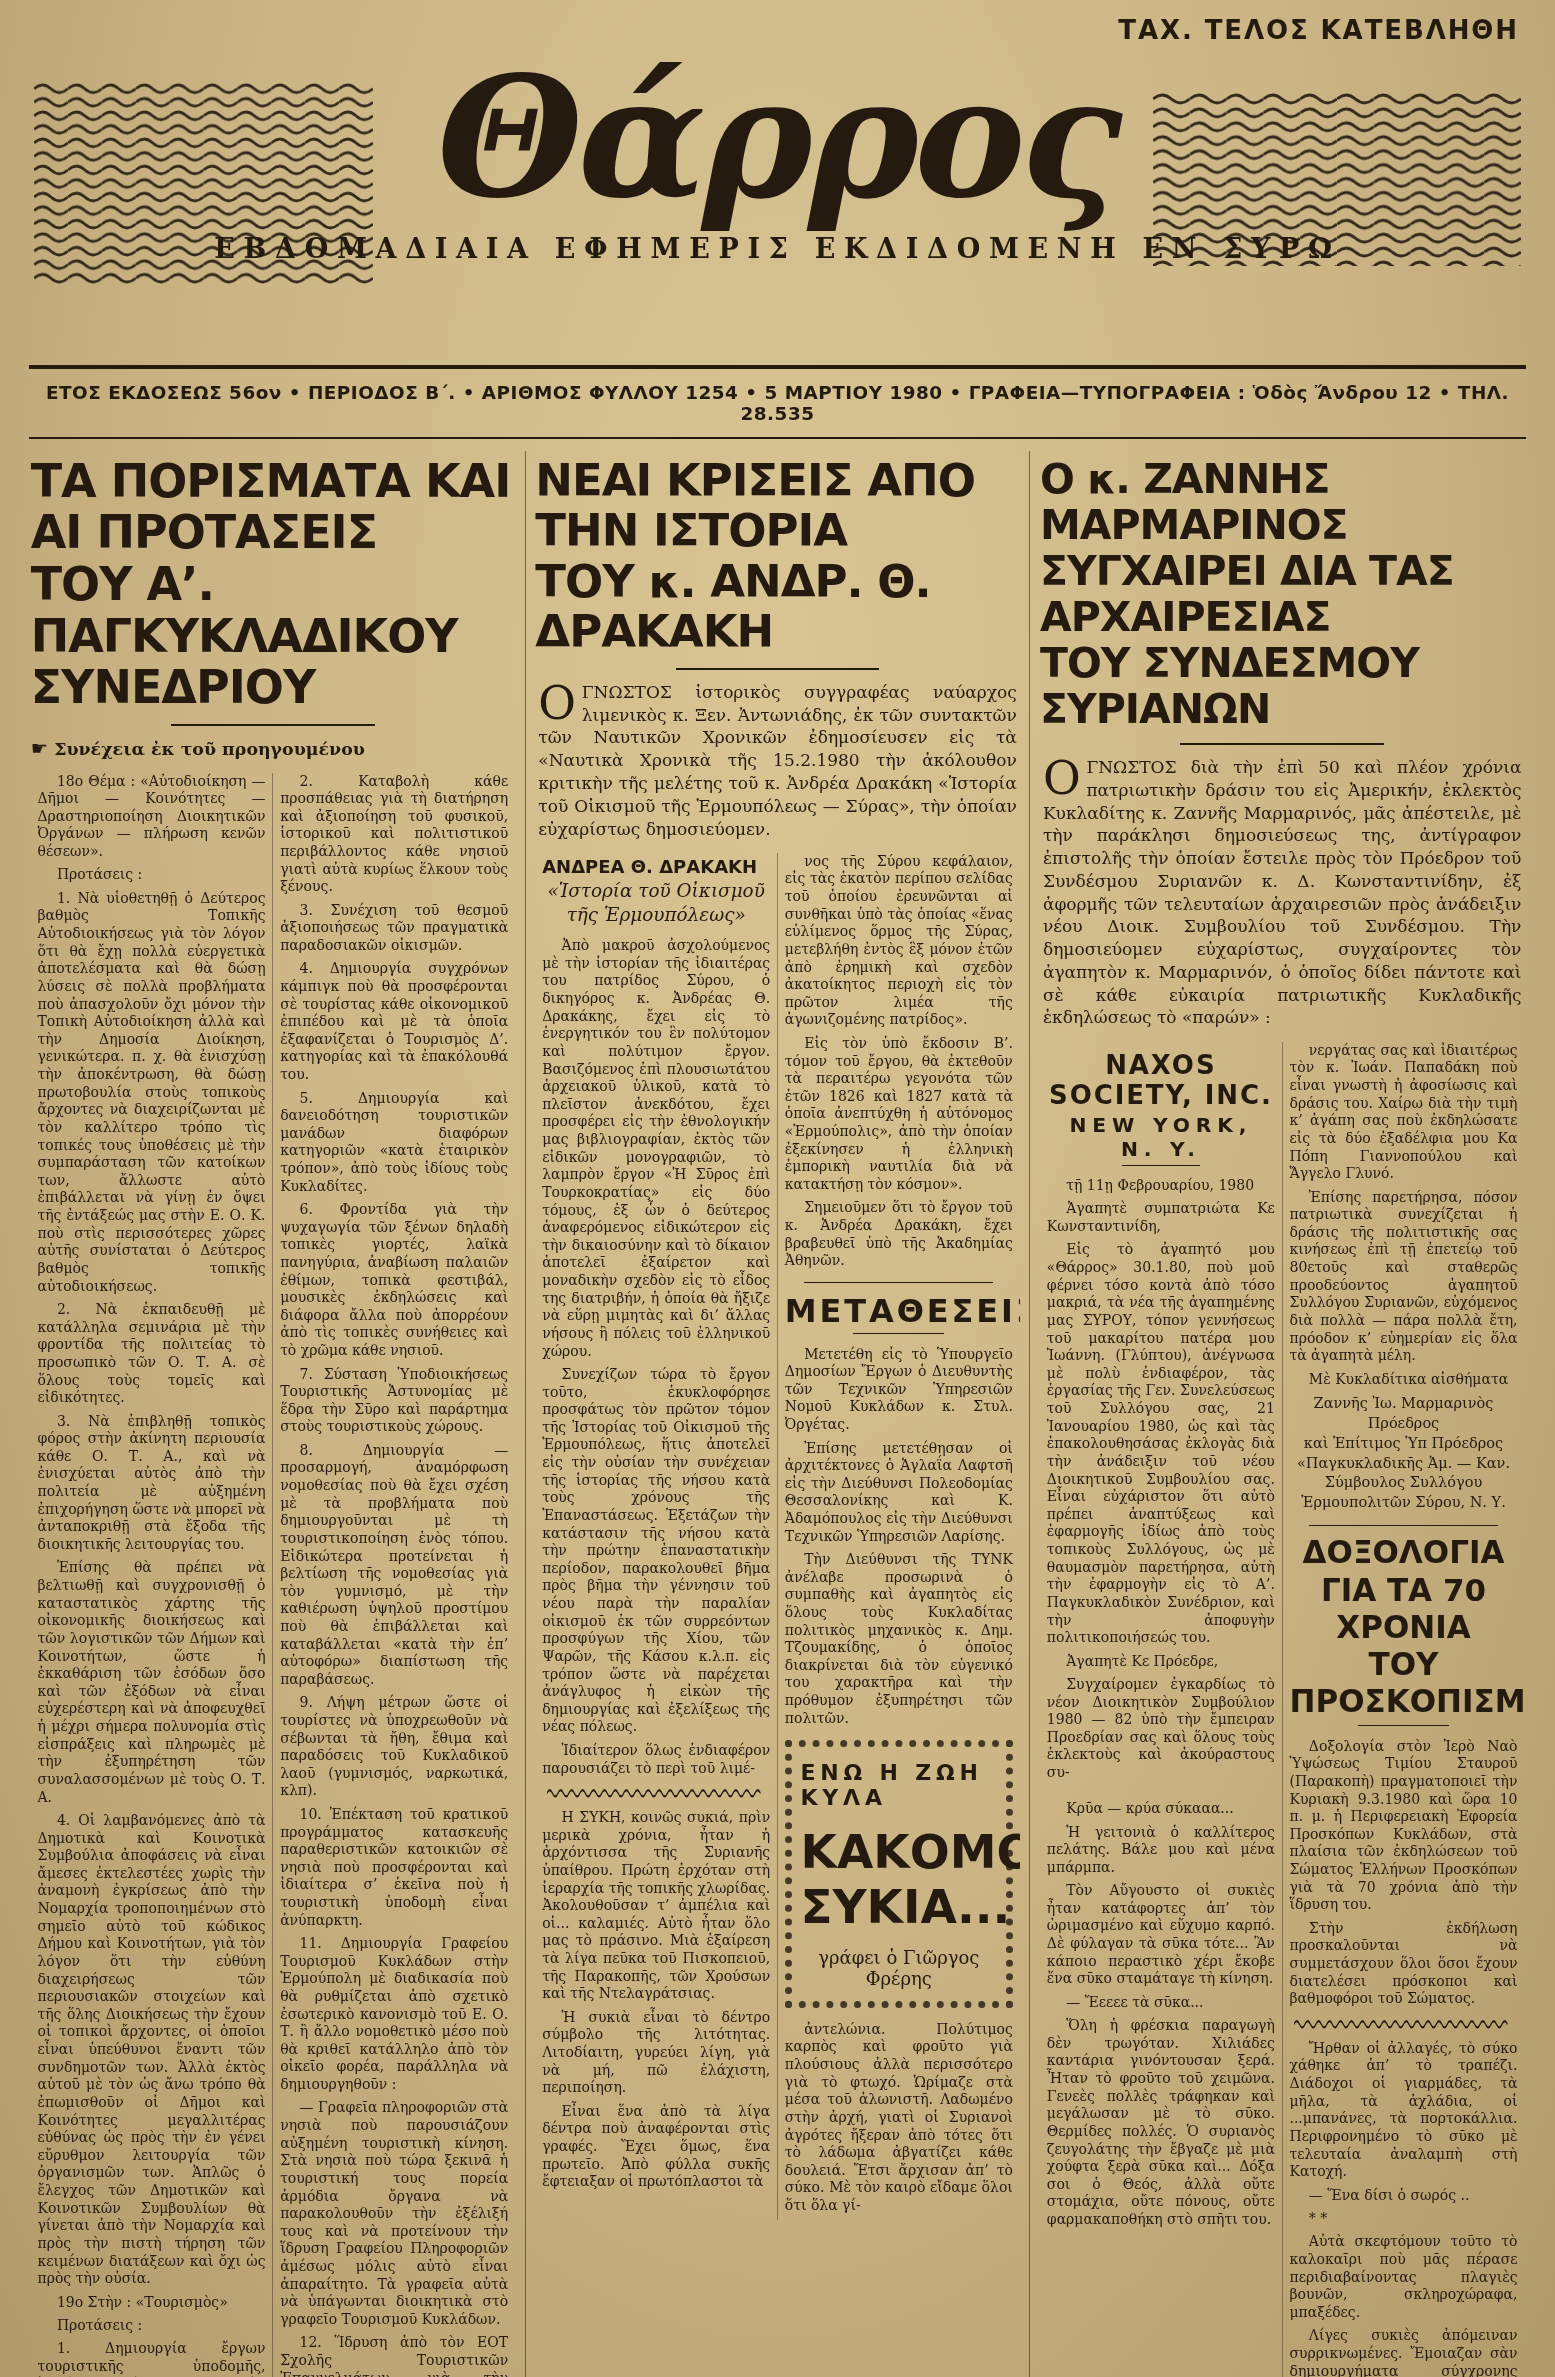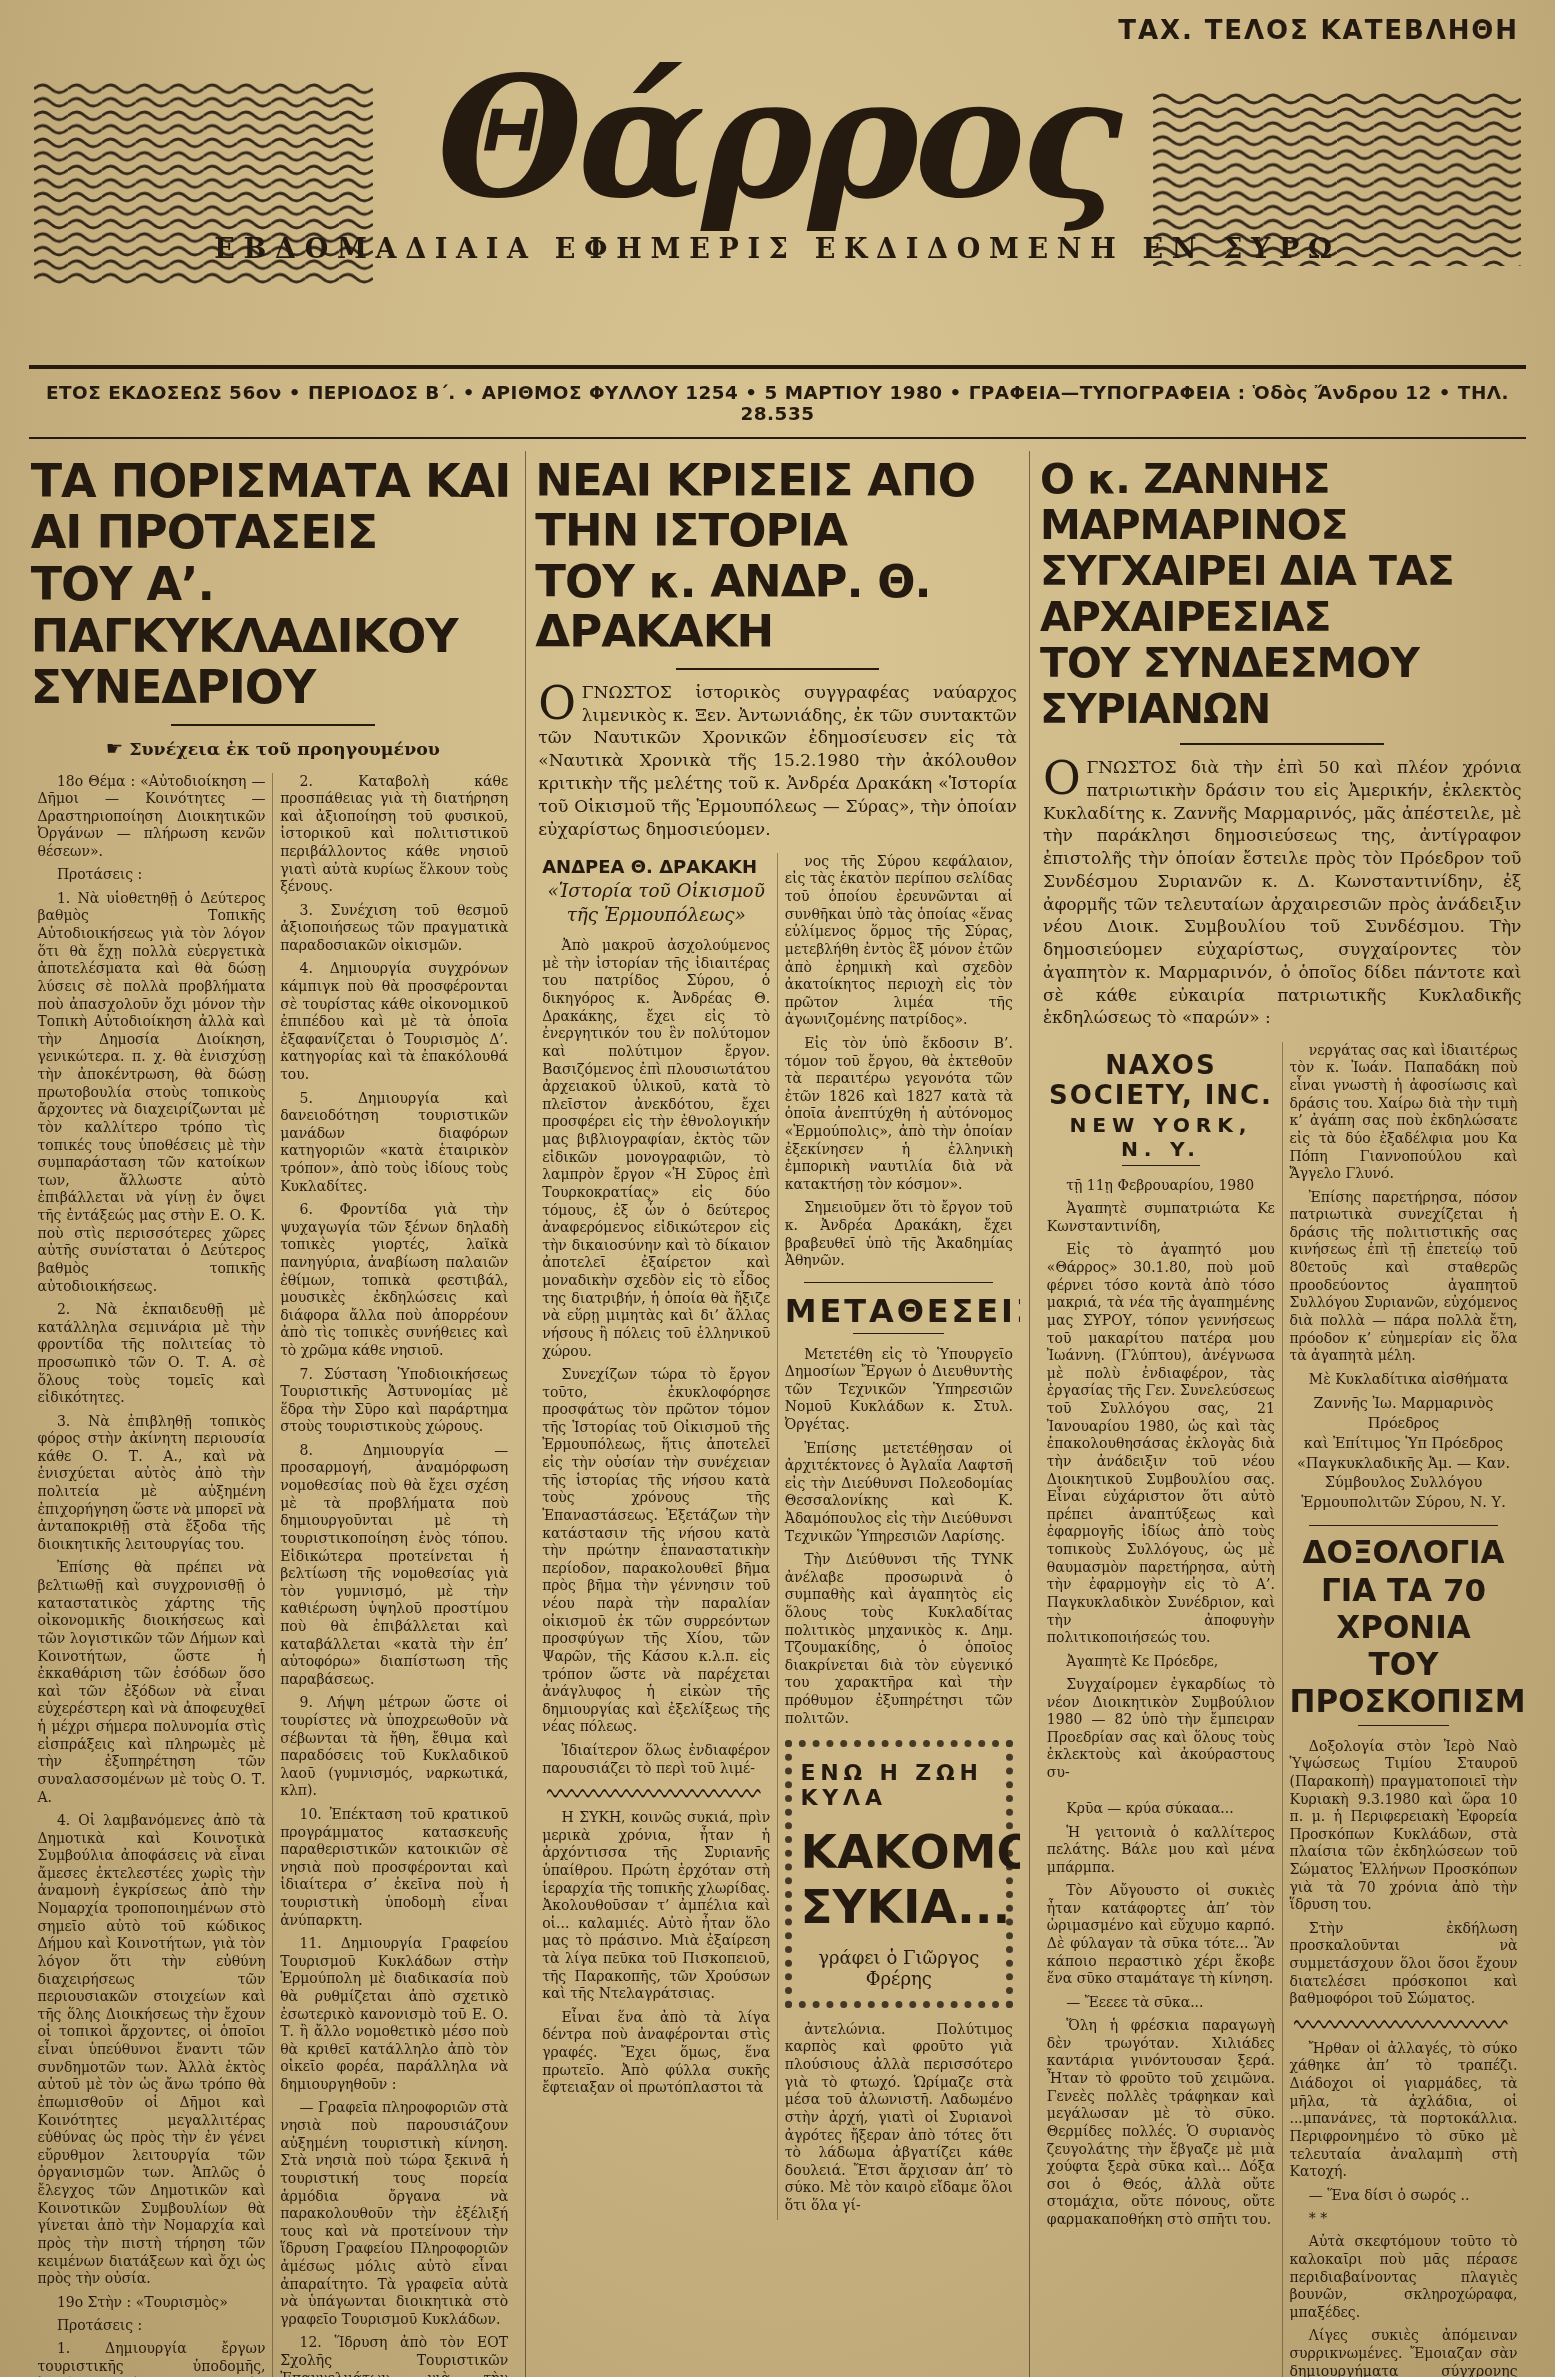--- a/index.html
+++ b/index.html
@@ -26,21 +26,21 @@
   
   main.main{display:flex;padding:12.6px 21px 0;height:2004px;overflow:hidden;}
   .col{width:504px;padding:0 9.7px;overflow:hidden;}
   .col + .col{border-left:1.5px solid rgba(35,25,10,.55);}
   .headline{font-family:"DejaVu Sans",sans-serif;font-weight:bold;text-align:left;
     line-height:1.12;letter-spacing:-1px;margin:4.8px 0 0;}
   .h-a1{font-size:46px;text-align:left;}
   .h-a2{font-size:45px;}
   .h-a3{font-size:41px;margin-top:6px;}
   .head-rule{width:42%;margin:10.7px auto;border-top:2.4px solid #241a10;}
-  .cont-note{text-align:center;font-weight:bold;font-size:17.4px;margin:4.8px 0 12.6px;}
+  .cont-note{text-align:left;font-weight:bold;font-size:17.4px;margin:4.8px 0 12.6px;}
   .hand{font-family:"DejaVu Sans",sans-serif;font-size:19.4px;}
   .subcols{display:flex;align-items:flex-start;}
   .subcol{width:50%;padding:0 6.8px;overflow:hidden;}
   .subcol + .subcol{border-left:1px solid rgba(35,25,10,.4);}
   p.para{font-size:14px;line-height:1.26;text-align:justify;text-indent:19.4px;margin:0 0 5.8px;}
   .lead{font-size:17px;line-height:1.34;text-align:justify;margin:6.8px 2.9px 12.6px;}
   .lead::first-letter{font-size:46px;float:left;line-height:.78;padding:4.8px 5.8px 0 0;}
   .subhead{ text-align:left;font-family:"DejaVu Sans",sans-serif;font-weight:bold;font-size:18px;margin:2.9px 0 1.9px;}
   .subhead-it{text-align:center;font-style:italic;font-size:18.4px;margin:0 0 10.7px;line-height:1.3;}
   .sec-rule{border-top:1.9px solid #241a10;margin:12.6px 19.4px 8.7px;}
@@ -157,20 +157,21 @@
           <div>
               <p class="para">Ἀπὸ μακροῦ ἀσχολούμενος μὲ τὴν ἱστορίαν τῆς ἰδιαιτέρας του πατρίδος Σύρου, ὁ δικηγόρος κ. Ἀνδρέας Θ. Δρακάκης, ἔχει εἰς τὸ ἐνεργητικόν του ἓν πολύτομον καὶ πολύτιμον ἔργον. Βασιζόμενος ἐπὶ πλουσιωτάτου ἀρχειακοῦ ὑλικοῦ, κατὰ τὸ πλεῖστον ἀνεκδότου, ἔχει προσφέρει εἰς τὴν ἐθνολογικήν μας βιβλιογραφίαν, ἐκτὸς τῶν εἰδικῶν μονογραφιῶν, τὸ λαμπρὸν ἔργον «Ἡ Σῦρος ἐπὶ Τουρκοκρατίας» εἰς δύο τόμους, ἐξ ὧν ὁ δεύτερος ἀναφερόμενος εἰδικώτερον εἰς τὴν δικαιοσύνην καὶ τὸ δίκαιον ἀποτελεῖ ἐξαίρετον καὶ μοναδικὴν σχεδὸν εἰς τὸ εἶδος της διατριβήν, ἡ ὁποία θὰ ἤξιζε νὰ εὕρῃ μιμητὰς καὶ δι’ ἄλλας νήσους ἢ πόλεις τοῦ ἑλληνικοῦ χώρου.</p>
               <p class="para">Συνεχίζων τώρα τὸ ἔργον τοῦτο, ἐκυκλοφόρησε προσφάτως τὸν πρῶτον τόμον τῆς Ἱστορίας τοῦ Οἰκισμοῦ τῆς Ἑρμουπόλεως, ἥτις ἀποτελεῖ εἰς τὴν οὐσίαν τὴν συνέχειαν τῆς ἱστορίας τῆς νήσου κατὰ τοὺς χρόνους τῆς Ἐπαναστάσεως. Ἐξετάζων τὴν κατάστασιν τῆς νήσου κατὰ τὴν πρώτην ἐπαναστατικὴν περίοδον, παρακολουθεῖ βῆμα πρὸς βῆμα τὴν γέννησιν τοῦ νέου παρὰ τὴν παραλίαν οἰκισμοῦ ἐκ τῶν συρρεόντων προσφύγων τῆς Χίου, τῶν Ψαρῶν, τῆς Κάσου κ.λ.π. εἰς τρόπον ὥστε νὰ παρέχεται ἀνάγλυφος ἡ εἰκὼν τῆς δημιουργίας καὶ ἐξελίξεως τῆς νέας πόλεως.</p>
               <p class="para">Ἰδιαίτερον ὅλως ἐνδιαφέρον παρουσιάζει τὸ περὶ τοῦ λιμέ-</p>
             </div>
           <svg class="wavy" viewBox="0 0 1000 24" preserveAspectRatio="none">
             <path d="M0 12 q12 -12 25 0 t25 0 t25 0 t25 0 t25 0 t25 0 t25 0 t25 0 t25 0 t25 0 t25 0 t25 0 t25 0 t25 0 t25 0 t25 0 t25 0 t25 0 t25 0 t25 0 t25 0 t25 0 t25 0 t25 0 t25 0 t25 0 t25 0 t25 0 t25 0 t25 0 t25 0 t25 0 t25 0 t25 0 t25 0 t25 0 t25 0 t25 0 t25 0" fill="none" stroke="#241a10" stroke-width="4"></path>
           </svg>
           <div>
               <p class="para">Η ΣΥΚΗ, κοινῶς συκιά, πρὶν μερικὰ χρόνια, ἦταν ἡ ἀρχόντισσα τῆς Συριανῆς ὑπαίθρου. Πρώτη ἐρχόταν στὴ ἱεραρχία τῆς τοπικῆς χλωρίδας. Ἀκολουθοῦσαν τ’ ἀμπέλια καὶ οἱ... καλαμιές. Αὐτὸ ἦταν ὅλο μας τὸ πράσινο. Μιὰ ἐξαίρεση τὰ λίγα πεῦκα τοῦ Πισκοπειοῦ, τῆς Παρακοπῆς, τῶν Χρούσων καὶ τῆς Ντελαγράτσιας.</p>
+              <p class="para">Ἡ συκιὰ εἶναι τὸ δέντρο σύμβολο τῆς λιτότητας. Λιτοδίαιτη, γυρεύει λίγη, γιὰ νὰ μή, πῶ ἐλάχιστη, περιποίηση.</p>
               <p class="para">Εἶναι ἕνα ἀπὸ τὰ λίγα δέντρα ποὺ ἀναφέρονται στὶς γραφές. Ἔχει ὅμως, ἕνα πρωτεῖο. Ἀπὸ φύλλα συκῆς ἔφτειαξαν οἱ πρωτόπλαστοι τὰ</p>
             </div>
         </div>
         <div class="subcol">
           <div>
               <p class="para">νος τῆς Σύρου κεφάλαιον, εἰς τὰς ἑκατὸν περίπου σελίδας τοῦ ὁποίου ἐρευνῶνται αἱ συνθῆκαι ὑπὸ τὰς ὁποίας «ἕνας εὐλίμενος ὅρμος τῆς Σύρας, μετεβλήθη ἐντὸς ἓξ μόνον ἐτῶν ἀπὸ ἐρημικὴ καὶ σχεδὸν ἀκατοίκητος περιοχὴ εἰς τὸν πρῶτον λιμέα τῆς ἀγωνιζομένης πατρίδος».</p>
               <p class="para">Εἰς τὸν ὑπὸ ἔκδοσιν Β’. τόμον τοῦ ἔργου, θὰ ἐκτεθοῦν τὰ περαιτέρω γεγονότα τῶν ἐτῶν 1826 καὶ 1827 κατὰ τὰ ὁποῖα ἀνεπτύχθη ἡ αὐτόνομος «Ἑρμούπολις», ἀπὸ τὴν ὁποίαν ἐξεκίνησεν ἡ ἑλληνικὴ ἐμπορικὴ ναυτιλία διὰ νὰ κατακτήσῃ τὸν κόσμον».</p>
               <p class="para">Σημειοῦμεν ὅτι τὸ ἔργον τοῦ κ. Ἀνδρέα Δρακάκη, ἔχει βραβευθεῖ ὑπὸ τῆς Ἀκαδημίας Ἀθηνῶν.</p>
             </div>
           <div class="sec-rule"></div>

